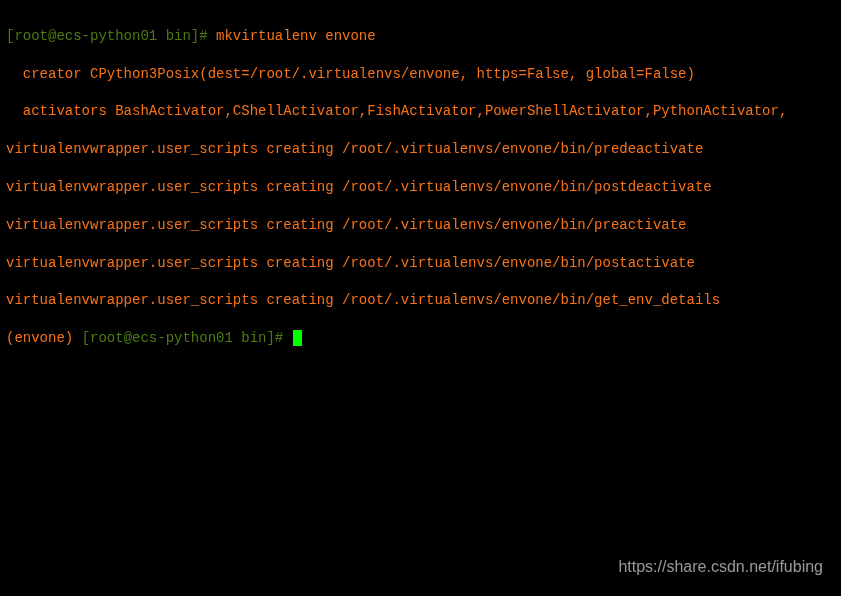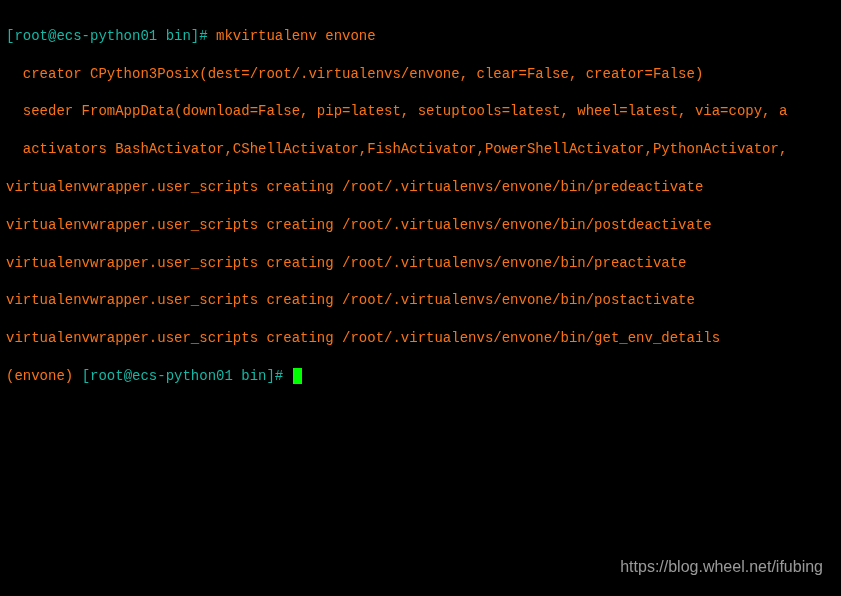--- a/index.html
+++ b/index.html
@@ -20,21 +20,21 @@
       line-height: 1.35;
     }
     .terminal {
       white-space: pre;
       word-break: break-all;
     }
     .line {
       display: block;
     }
     .prompt-red {
-      color: #14b8a6;
+      color: #4d7c0f;
     }
     .output {
       color: #f97316;
     }
     .cursor {
       display: inline-block;
       width: 9px;
       height: 16px;
       background: #00ff00;
       vertical-align: text-bottom;
@@ -48,24 +48,23 @@
       font-family: Arial, sans-serif;
       font-size: 16px;
       opacity: 0.75;
     }
   </style>
 </head>
 <body>
 
 <div class="terminal">
 <span class="line"><span class="prompt-red">[root@ecs-python01 bin]# </span><span class="output">mkvirtualenv envone</span></span>
-<span class="line output">  creator CPython3Posix(dest=/root/.virtualenvs/envone, clear=False, creator=False)</span>
-<span class="line output">  seeder FromAppData(download=False, pip=latest, setuptools=latest, wheel=latest, via=copy, a</span>
+<span class="line output">  creator CPython3Posix(dest=/root/.virtualenvs/envone, https=False, global=False)</span>
 <span class="line output">  activators BashActivator,CShellActivator,FishActivator,PowerShellActivator,PythonActivator,</span>
 <span class="line output">virtualenvwrapper.user_scripts creating /root/.virtualenvs/envone/bin/predeactivate</span>
 <span class="line output">virtualenvwrapper.user_scripts creating /root/.virtualenvs/envone/bin/postdeactivate</span>
 <span class="line output">virtualenvwrapper.user_scripts creating /root/.virtualenvs/envone/bin/preactivate</span>
 <span class="line output">virtualenvwrapper.user_scripts creating /root/.virtualenvs/envone/bin/postactivate</span>
 <span class="line output">virtualenvwrapper.user_scripts creating /root/.virtualenvs/envone/bin/get_env_details</span>
 <span class="line"><span class="output">(envone) </span><span class="prompt-red">[root@ecs-python01 bin]# </span><span class="cursor"></span></span>
 </div>
 
-<div class="watermark">https://blog.wheel.net/ifubing</div>
+<div class="watermark">https://share.csdn.net/ifubing</div>
 
 </body></html>

